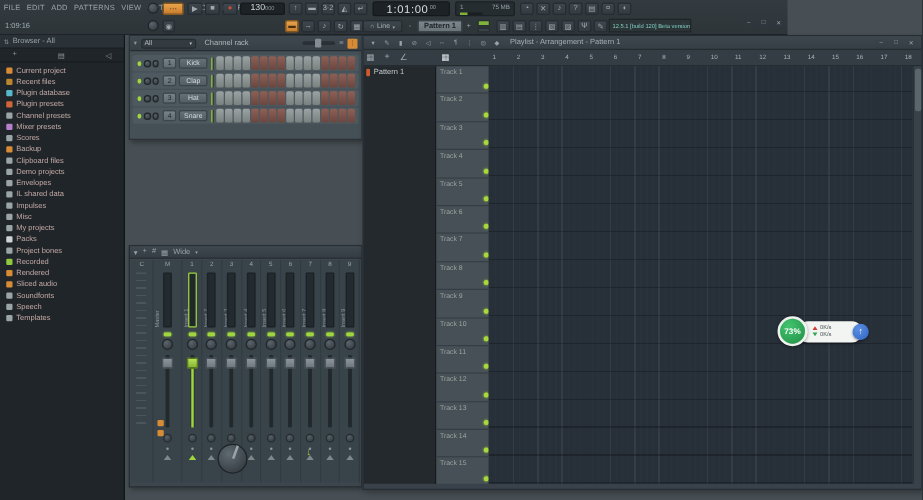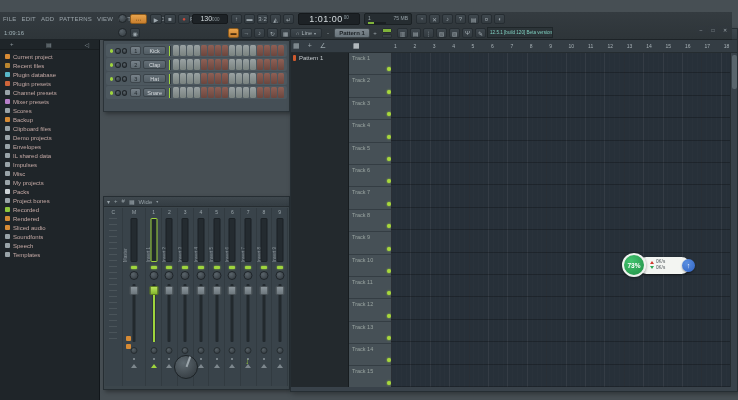--- a/index.html
+++ b/index.html
@@ -1,21 +1,21 @@
 <!DOCTYPE html>
 <html><head>
 <meta charset="utf-8">
 <style>
   html,body{margin:0;padding:0;background:#20262a;}
   *{box-sizing:border-box;font-family:"Liberation Sans",sans-serif;-webkit-user-select:none;}
   #screen{position:relative;width:738px;height:400px;overflow:hidden;background:#474f54;}
   .abs{position:absolute;}
 
   
-  #topbar{position:absolute;left:0;top:12px;width:732px;height:28px;background:linear-gradient(#343b40,#2e3539);border-bottom:1px solid #1d2327;z-index:10;}
+  #topbar{position:absolute;left:0;top:0;width:630px;height:28px;background:linear-gradient(#343b40,#2e3539);border-bottom:1px solid #1d2327;z-index:10;}
   #menubar{position:absolute;left:3px;top:0;height:13px;display:flex;gap:5px;align-items:center;}
   .menu-item{font-size:6px;color:#9aa4aa;letter-spacing:.2px;cursor:default;}
   .knob{border-radius:50%;background:radial-gradient(circle at 35% 30%,#5a646b,#30373c);border:1px solid #20262a;}
   .tbtn{height:10px;background:linear-gradient(#3e474d,#333b40);border:1px solid #262d32;border-radius:2px;color:#9fa9af;font-size:6px;display:flex;align-items:center;justify-content:center;}
   .tbtn.orange{background:linear-gradient(#e8a34c,#c97f2e);color:#4a2f10;border-color:#8a5a1e;}
   .lcd{background:#1d2226;border:1px solid #15191c;border-radius:2px;color:#d6dde0;}
   #bpm{left:192px;top:2px;width:36px;height:10px;font-size:7px;display:flex;align-items:baseline;justify-content:center;font-family:"DejaVu Sans Mono",monospace;}
   #bpm .frac{font-size:4.5px;color:#8d979c;}
   #timepanel{left:298px;top:1px;width:62px;height:12px;display:flex;align-items:center;justify-content:center;font-family:"DejaVu Sans Mono",monospace;}
   #timepanel .t{font-size:9px;letter-spacing:.5px;}

